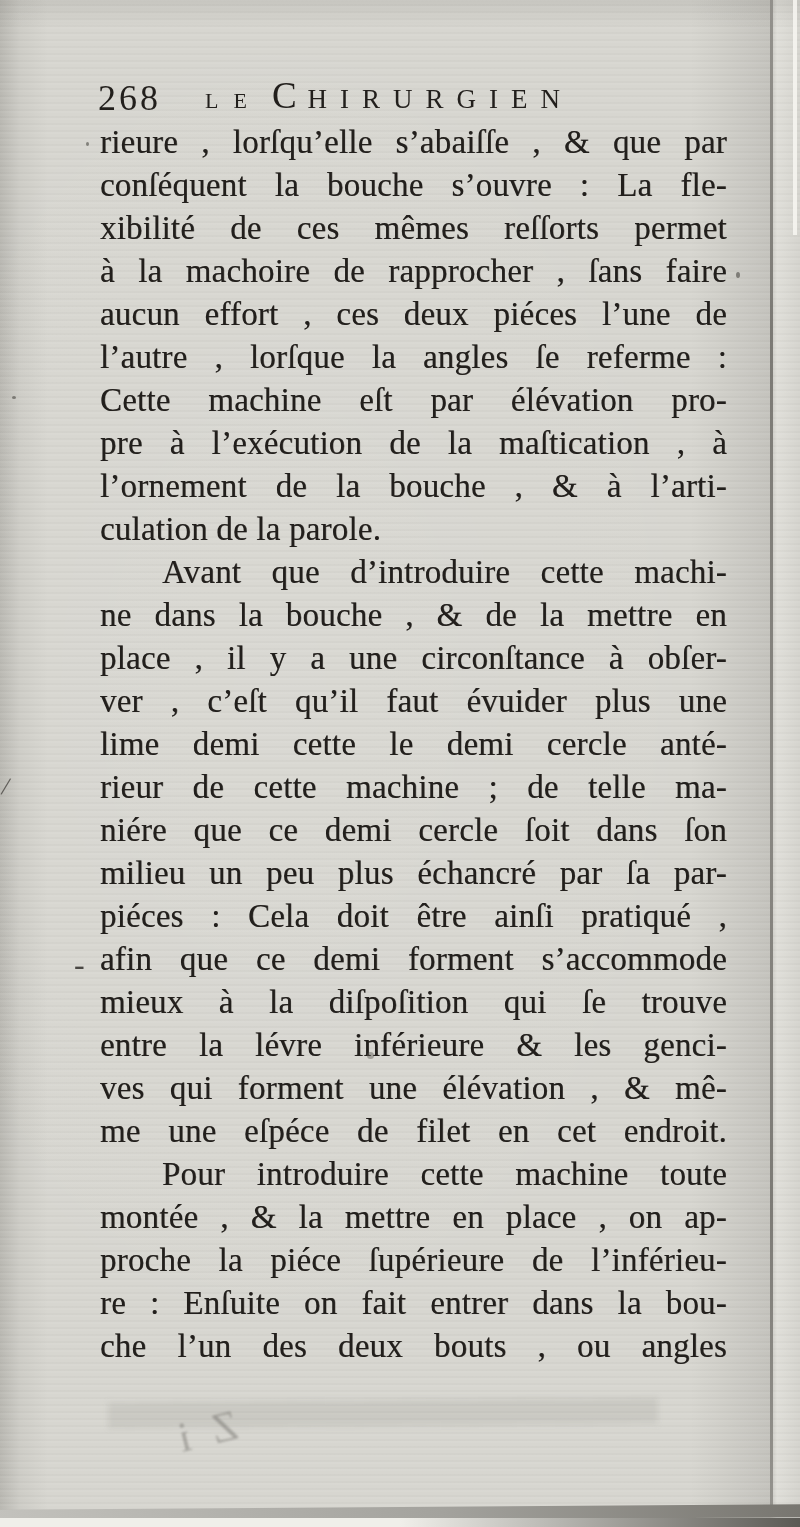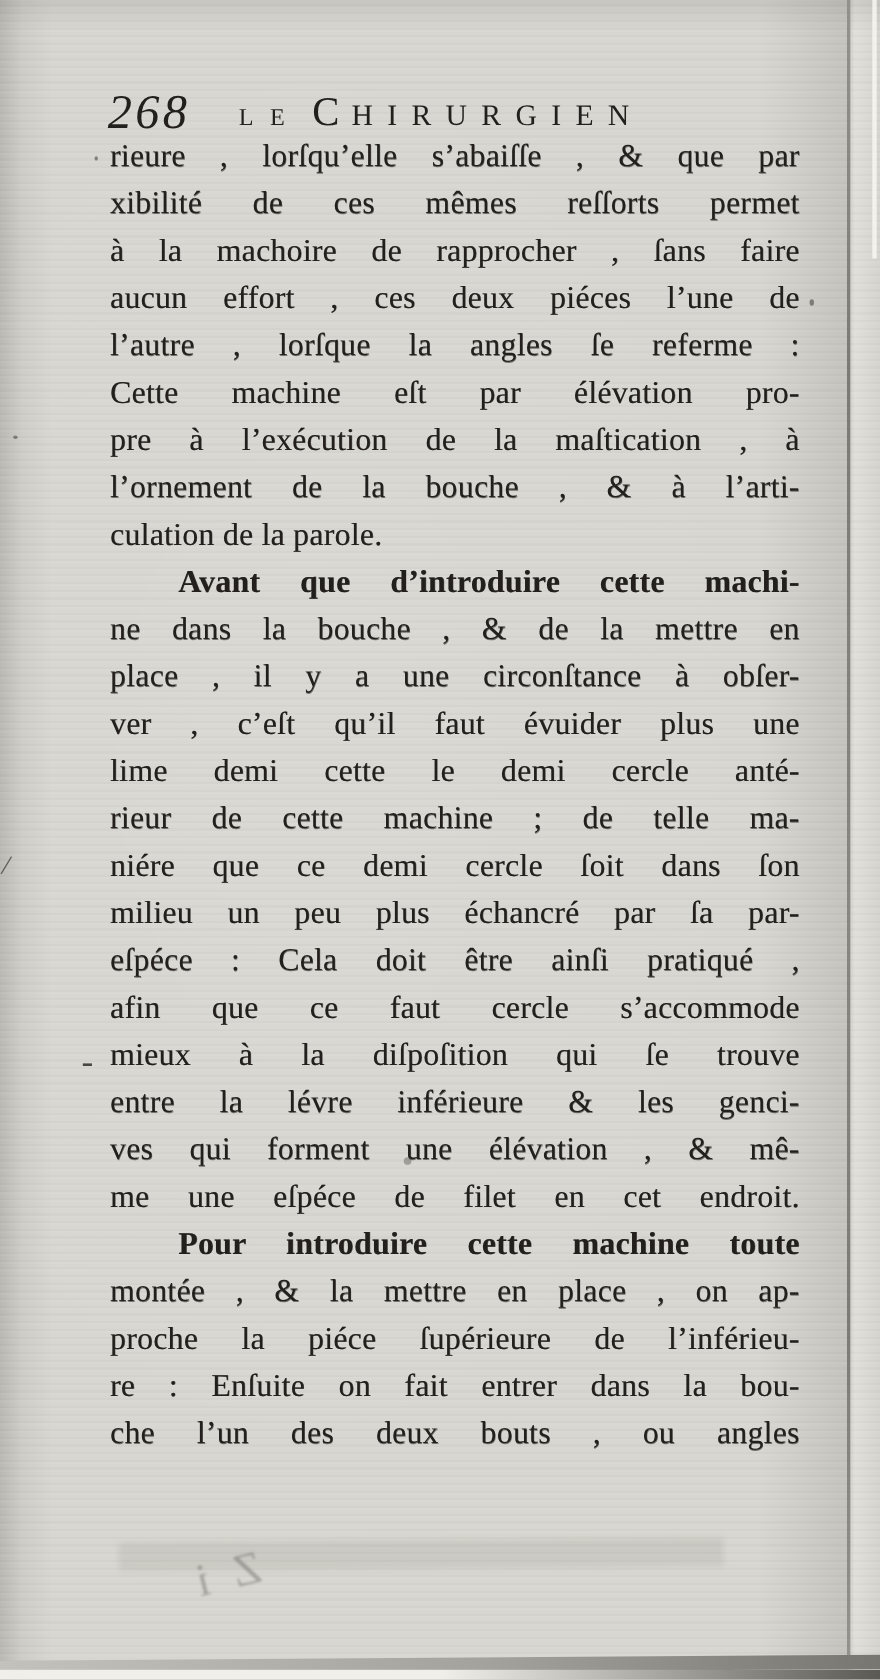--- a/index.html
+++ b/index.html
@@ -16,36 +16,36 @@
       linear-gradient(to bottom, rgba(80,78,72,0.12) 0, transparent 28px),
       linear-gradient(to right, transparent 0, transparent 690px, rgba(60,58,54,0.05) 725px, rgba(60,58,54,0.12) 770px, rgba(244,243,238,0.30) 777px, rgba(205,204,199,0.25) 800px),
       radial-gradient(ellipse at 35% 45%, rgba(255,255,255,0.06), transparent 65%);
   }
   
   .header{
     position:absolute;left:98px;top:74px;width:580px;
     display:flex;align-items:baseline;gap:44px;
     white-space:nowrap;
   }
-  .pagenum{font-size:44px;letter-spacing:3px;transform:translateY(2px);font-style:italic;}
+  .pagenum{font-size:36px;letter-spacing:3px;transform:translateY(2px);}
   .runtitle{display:inline-block;}
   .t-le{font-size:22px;letter-spacing:15px;}
   .t-cap{font-size:37px;letter-spacing:11px;margin-left:10px;}
   .t-rest{font-size:27px;letter-spacing:13px;}
   
   .body-text{
     position:absolute;left:100px;top:121px;width:627px;
-    font-size:29px;line-height:43px;
+    font-size:33px;line-height:43px;
     letter-spacing:0.2px;
     text-shadow:0.4px 0.4px 0.6px rgba(32,29,25,0.55);
   }
   .para{margin:0;}
   .line{text-align:justify;text-align-last:justify;}
   .line.lastline{text-align-last:left;}
-  .line.indent{text-indent:62px;font-weight:bold;}
+  .line.indent{text-indent:62px;}
   
   .crease{
     position:absolute;left:770px;top:0;width:3px;height:1506px;
     background:linear-gradient(to bottom,#8b8984,#6e6c67 22%,#7d7b76 55%,#6f6d68 80%,#8b8984);
     opacity:0.85;
   }
   .edge-sliver{
     position:absolute;left:793px;top:0;width:4px;height:235px;
     background:rgba(248,247,242,0.85);
   }
@@ -95,40 +95,41 @@
 <div class="page">
 
   <div class="header">
     <span class="pagenum">268</span>
     <span class="runtitle"><span class="t-le">LE</span><span class="t-cap">C</span><span class="t-rest">HIRURGIEN</span></span>
   </div>
 
   <div class="body-text">
     <div class="para">
       <div class="line">rieure , lorſqu’elle s’abaiſſe , &amp; que par</div>
+      <div class="line">conſéquent la bouche s’ouvre : La fle-</div>
       <div class="line">xibilité de ces mêmes reſſorts permet</div>
       <div class="line">à la machoire de rapprocher , ſans faire</div>
       <div class="line">aucun effort , ces deux piéces l’une de</div>
       <div class="line">l’autre , lorſque la angles ſe referme :</div>
       <div class="line">Cette machine eſt par élévation pro-</div>
       <div class="line">pre à l’exécution de la maſtication , à</div>
       <div class="line">l’ornement de la bouche , &amp; à l’arti-</div>
       <div class="line lastline">culation de la parole.</div>
     </div>
     <div class="para">
       <div class="line indent">Avant que d’introduire cette machi-</div>
       <div class="line">ne dans la bouche , &amp; de la mettre en</div>
       <div class="line">place , il y a une circonſtance à obſer-</div>
       <div class="line">ver , c’eſt qu’il faut évuider plus une</div>
       <div class="line">lime demi cette le demi cercle anté-</div>
       <div class="line">rieur de cette machine ; de telle ma-</div>
       <div class="line">niére que ce demi cercle ſoit dans ſon</div>
       <div class="line">milieu un peu plus échancré par ſa par-</div>
-      <div class="line">eſpéce : Cela doit être ainſi pratiqué ,</div>
-      <div class="line">afin que ce faut cercle s’accommode</div>
+      <div class="line">piéces : Cela doit être ainſi pratiqué ,</div>
+      <div class="line">afin que ce demi forment s’accommode</div>
       <div class="line">mieux à la diſpoſition qui ſe trouve</div>
       <div class="line">entre la lévre inférieure &amp; les genci-</div>
       <div class="line">ves qui forment une élévation , &amp; mê-</div>
       <div class="line">me une eſpéce de filet en cet endroit.</div>
     </div>
     <div class="para">
       <div class="line indent">Pour introduire cette machine toute</div>
       <div class="line">montée , &amp; la mettre en place , on ap-</div>
       <div class="line">proche la piéce ſupérieure de l’inférieu-</div>
       <div class="line">re : Enſuite on fait entrer dans la bou-</div>

